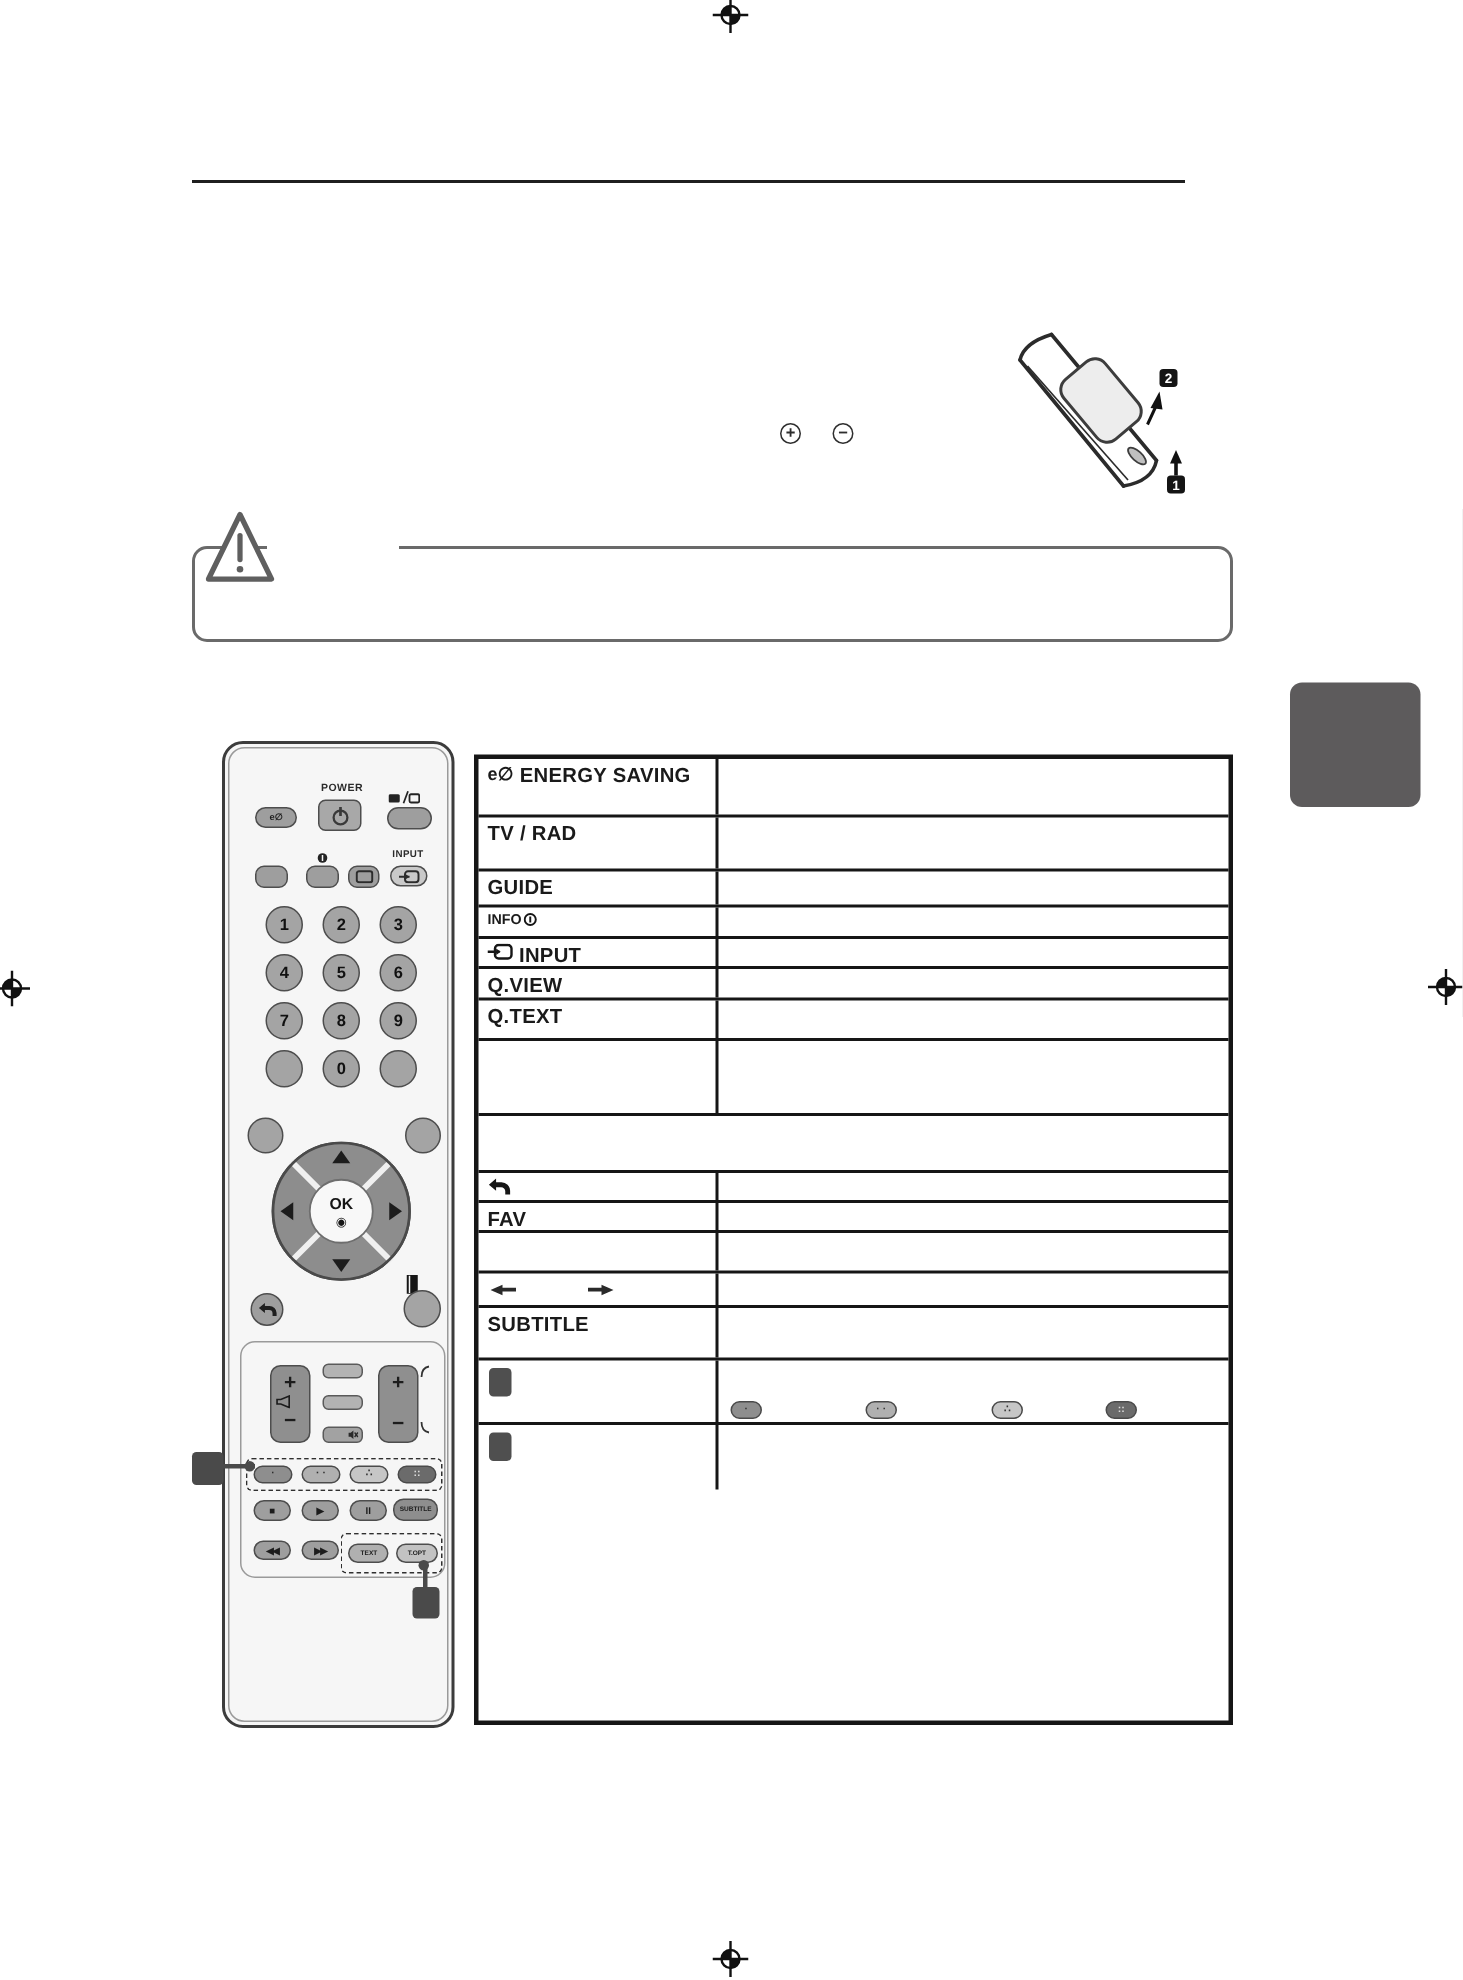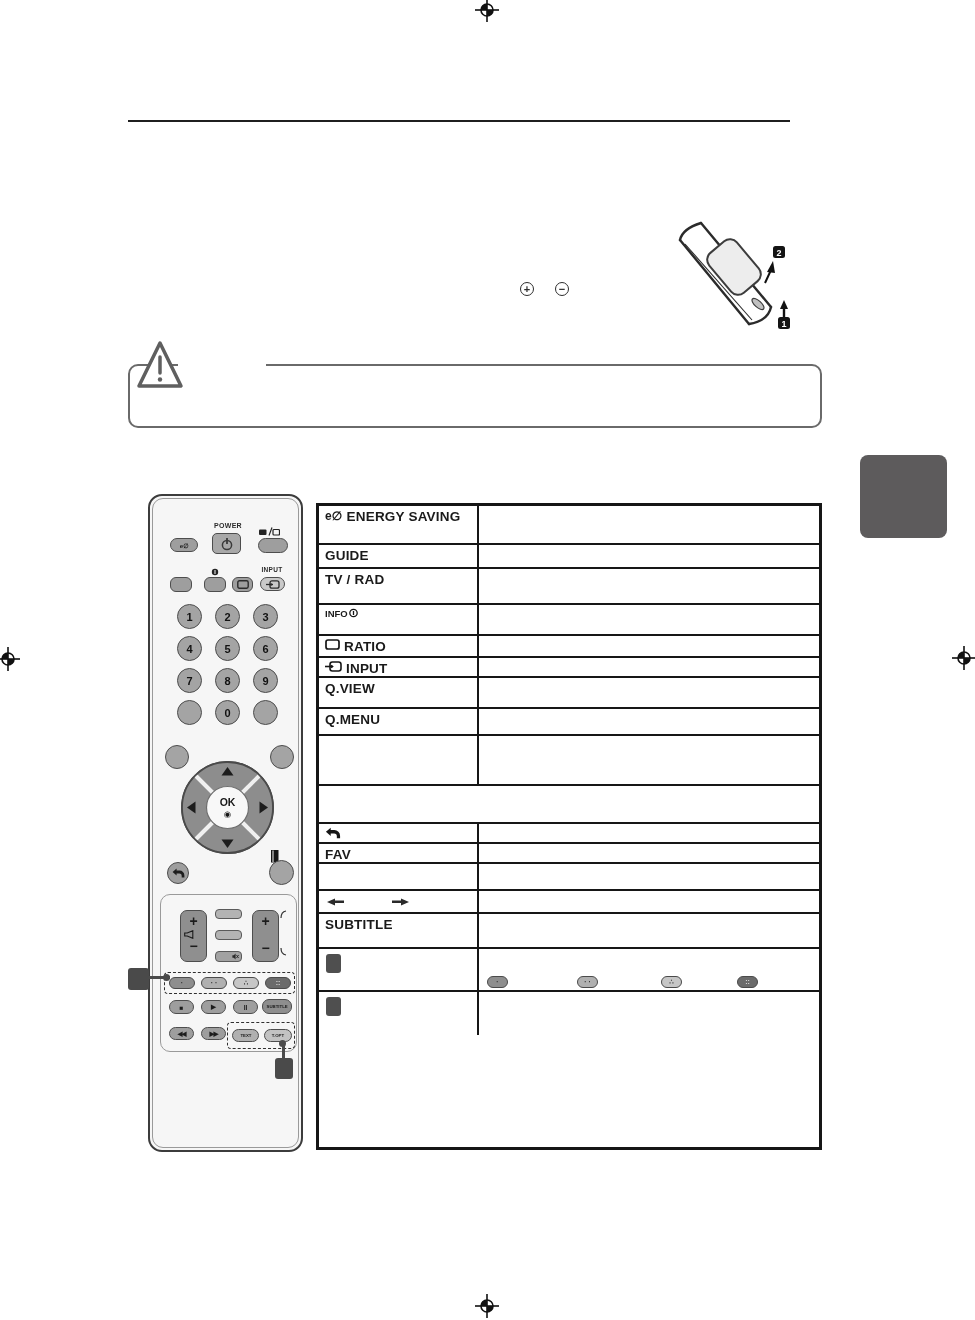--- a/index.html
+++ b/index.html
@@ -27,21 +27,21 @@
 
   
   .tbl{position:absolute;left:316px;top:503px;width:506px;height:647px;border:3px solid #161616;
        box-sizing:border-box;background:#fff;}
   .trow{display:flex;border-bottom:2px solid #161616;box-sizing:border-box;}
   .trow:last-child{border-bottom:none;}
   .lc{width:160px;border-right:2px solid #161616;box-sizing:border-box;padding:3px 2px 0 6px;
       display:flex;align-items:flex-start;gap:4px;font-weight:bold;font-size:13.5px;letter-spacing:0.2px;}
   .lc.mid{align-items:center;padding-top:0;}
   .rc{flex:1;position:relative;}
-  .h39{height:39px}.h36{height:36px}.h24{height:24px}.h21{height:31px}.h22{height:22px}
+  .h39{height:39px}.h36{height:36px}.h24{height:24px}.h21{height:21px}.h22{height:22px}
   .h20{height:20px}.h27{height:27px}.h50{height:50px}.h38{height:38px}.h23{height:23px}
   .h35{height:35px}.h43{height:43px}.h56{height:56px}
   .small-label{font-size:9.5px;letter-spacing:0;}
   .pb-label{font-size:12px;letter-spacing:0.5px;}
   .ecotext{font-size:12px;font-weight:bold;}
   .marker{width:15px;height:19px;background:#4f4f4f;border-radius:3px;margin:2px 0 0 1px;}
   .cell-oval{position:absolute;top:27px;height:12px;width:21px;border-radius:6px;border:1px solid #4a4a4a;
              box-sizing:border-box;text-align:center;font-size:7px;line-height:9px;color:#333;font-weight:bold;}
 
   
@@ -303,54 +303,45 @@
   <div class="tbl">
 
     <div class="trow h39">
       <div class="lc">
         <span class="ecotext">e∅</span>
         <span>ENERGY SAVING</span>
       </div>
         <div class="rc"></div>
     </div>
 
+    <div class="trow h36">
+      <div class="lc">
+          <span>TV / RAD</span>
+        </div>
+      <div class="rc"></div>
+    </div>
+
     <div class="trow h24">
       <div class="lc">
           <span>GUIDE</span>
-        </div>
-      <div class="rc"></div>
-    </div>
-
-    <div class="trow h36">
-      <div class="lc">
-          <span>TV / RAD</span>
         </div>
       <div class="rc"></div>
     </div>
 
     <div class="trow h21">
       <div class="lc small-label" style="gap:1px;">
         <span>INFO</span>
         <svg width="9" height="10" viewBox="0 0 9 10">
           <circle cx="4.5" cy="5" r="3.7" fill="none" stroke="#161616" stroke-width="1.3"></circle>
           <line x1="4.5" y1="3" x2="4.5" y2="7" stroke="#161616" stroke-width="1.3"></line>
         </svg>
       </div>
         <div class="rc"></div>
     </div>
 
-    <div class="trow h22">
-      <div class="lc">
-        <svg width="15" height="11" viewBox="0 0 15 11">
-          <rect x="1" y="1" width="13" height="9" rx="2" fill="none" stroke="#161616" stroke-width="1.7"></rect>
-        </svg>
-        <span>RATIO</span>
-      </div>
-        <div class="rc"></div>
-    </div>
 
     <div class="trow h20">
       <div class="lc">
         <svg width="17" height="11" viewBox="0 0 17 11">
           <rect x="5" y="1" width="11" height="9" rx="2.4" fill="none" stroke="#161616" stroke-width="1.6"></rect>
           <line x1="0" y1="5.5" x2="8" y2="5.5" stroke="#161616" stroke-width="1.6"></line>
           <path d="M8.8,5.5 L5.8,3.4 V7.6 Z" fill="#161616"></path>
         </svg>
         <span>INPUT</span>
       </div>
@@ -361,21 +352,21 @@
     <div class="trow h21">
       <div class="lc">
           <span>Q.VIEW</span>
         </div>
       <div class="rc"></div>
     </div>
 
 
     <div class="trow h27">
       <div class="lc">
-          <span>Q.MENU</span>
+          <span>Q.TEXT</span>
         </div>
       <div class="rc"></div>
     </div>
 
     <div class="trow h50">
       <div class="lc">
           <span></span>
         </div>
       <div class="rc"></div>
     </div>

